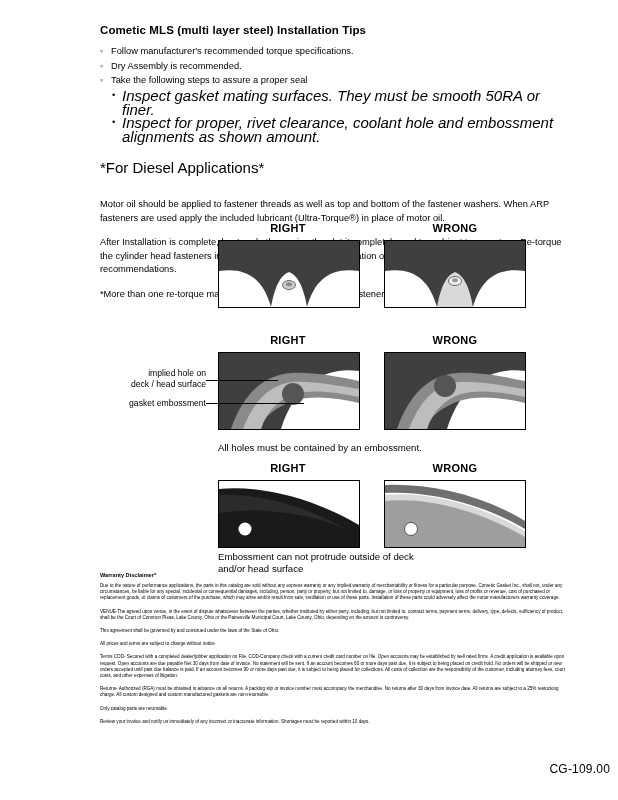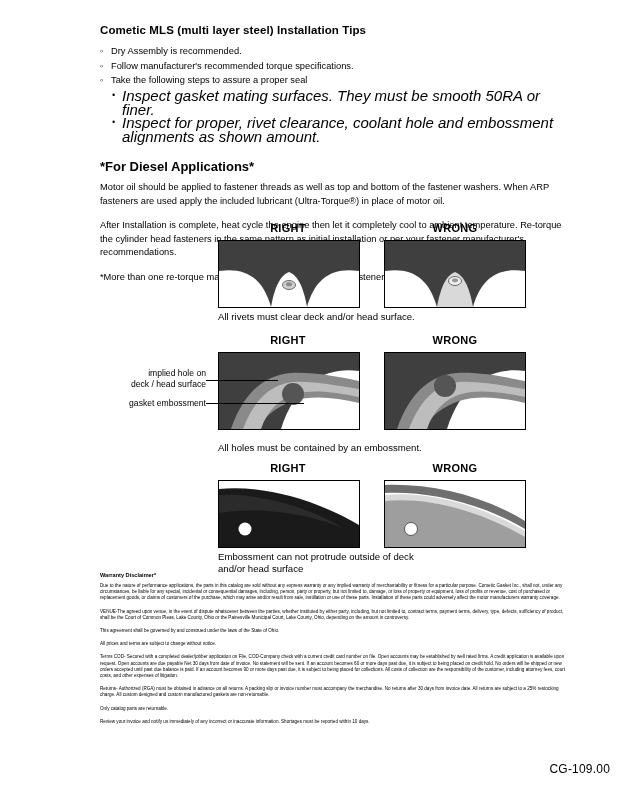--- a/index.html
+++ b/index.html
@@ -51,23 +51,23 @@
     position:relative;
     padding-left:11px;
     font-style:italic;
   }
   ul.sub>li:before{
     content:"\2022";
     position:absolute;left:1px;top:0;
     font-size:9px;
   }
   h2.sub{
-    font-size:13px;
-    font-weight:bold;
-    margin:15px 0 7px 0;
+    font-size:15px;
+    font-weight:normal;
+    margin:15px 0 22px 0;
   }
   p.body{
     font-size:9.3px;
     line-height:13.6px;
     margin:0 0 11px 0;
   }
   p.last{
     margin-bottom:0;
   }
 
@@ -140,22 +140,22 @@
 </style>
 </head>
 <body>
 
 <div class="page">
 
   <div class="content">
     <h1 class="title">Cometic MLS (multi layer steel) Installation Tips</h1>
 
     <ul class="bul">
+      <li>Follow manufacturer's recommended torque specifications.</li>
       <li>Dry Assembly is recommended.</li>
-      <li>Follow manufacturer's recommended torque specifications.</li>
       <li>
         <span>Take the following steps to assure a proper seal</span>
         <ul class="sub">
           <li>Inspect gasket mating surfaces.  They must be smooth 50RA or finer.</li>
           <li>Inspect for proper, rivet clearance, coolant hole and embossment alignments as shown amount.</li>
         </ul>
       </li>
     </ul>
 
     <h2 class="sub">*For Diesel Applications*</h2>
@@ -183,21 +183,20 @@
       <div class="panel" style="left:296px;top:18px;width:140px;height:66px;">
         <svg width="140" height="66" viewBox="0 0 140 66">
           <rect x="0" y="0" width="140" height="66" fill="#ffffff"></rect>
           <path d="M0,0 L140,0 L140,30 C112,26 96,38 88,66 L52,66 C44,38 28,26 0,30 Z" fill="#3f3f3f"></path>
           <path d="M52,66 C56,44 62,34 70,31 C78,34 84,44 88,66 Z" fill="#d9d9d9"></path>
           <ellipse cx="70" cy="40" rx="6.5" ry="4.5" fill="#efefef" stroke="#6a6a6a" stroke-width="1"></ellipse>
           <ellipse cx="70" cy="39.2" rx="3" ry="2" fill="#9a9a9a"></ellipse>
         </svg>
       </div>
 
-      <div class="caption" style="position:absolute;left:130px;top:86px;">All rivets must clear deck and/or head surface.</div>
     </div>
 
     <div class="figrow" style="height:120px;margin-top:8px;">
       <div class="lbl" style="position:absolute;left:125px;top:0;width:150px;">RIGHT</div>
       <div class="lbl" style="position:absolute;left:292px;top:0;width:150px;">WRONG</div>
 
       <div class="panel" style="left:130px;top:18px;width:140px;height:76px;">
         <svg width="140" height="76" viewBox="0 0 140 76">
           <rect x="0" y="0" width="140" height="76" fill="#ffffff"></rect>
           <path d="M0,0 L140,0 L140,18 C110,14 78,26 62,76 L0,76 Z" fill="#3f3f3f"></path>

